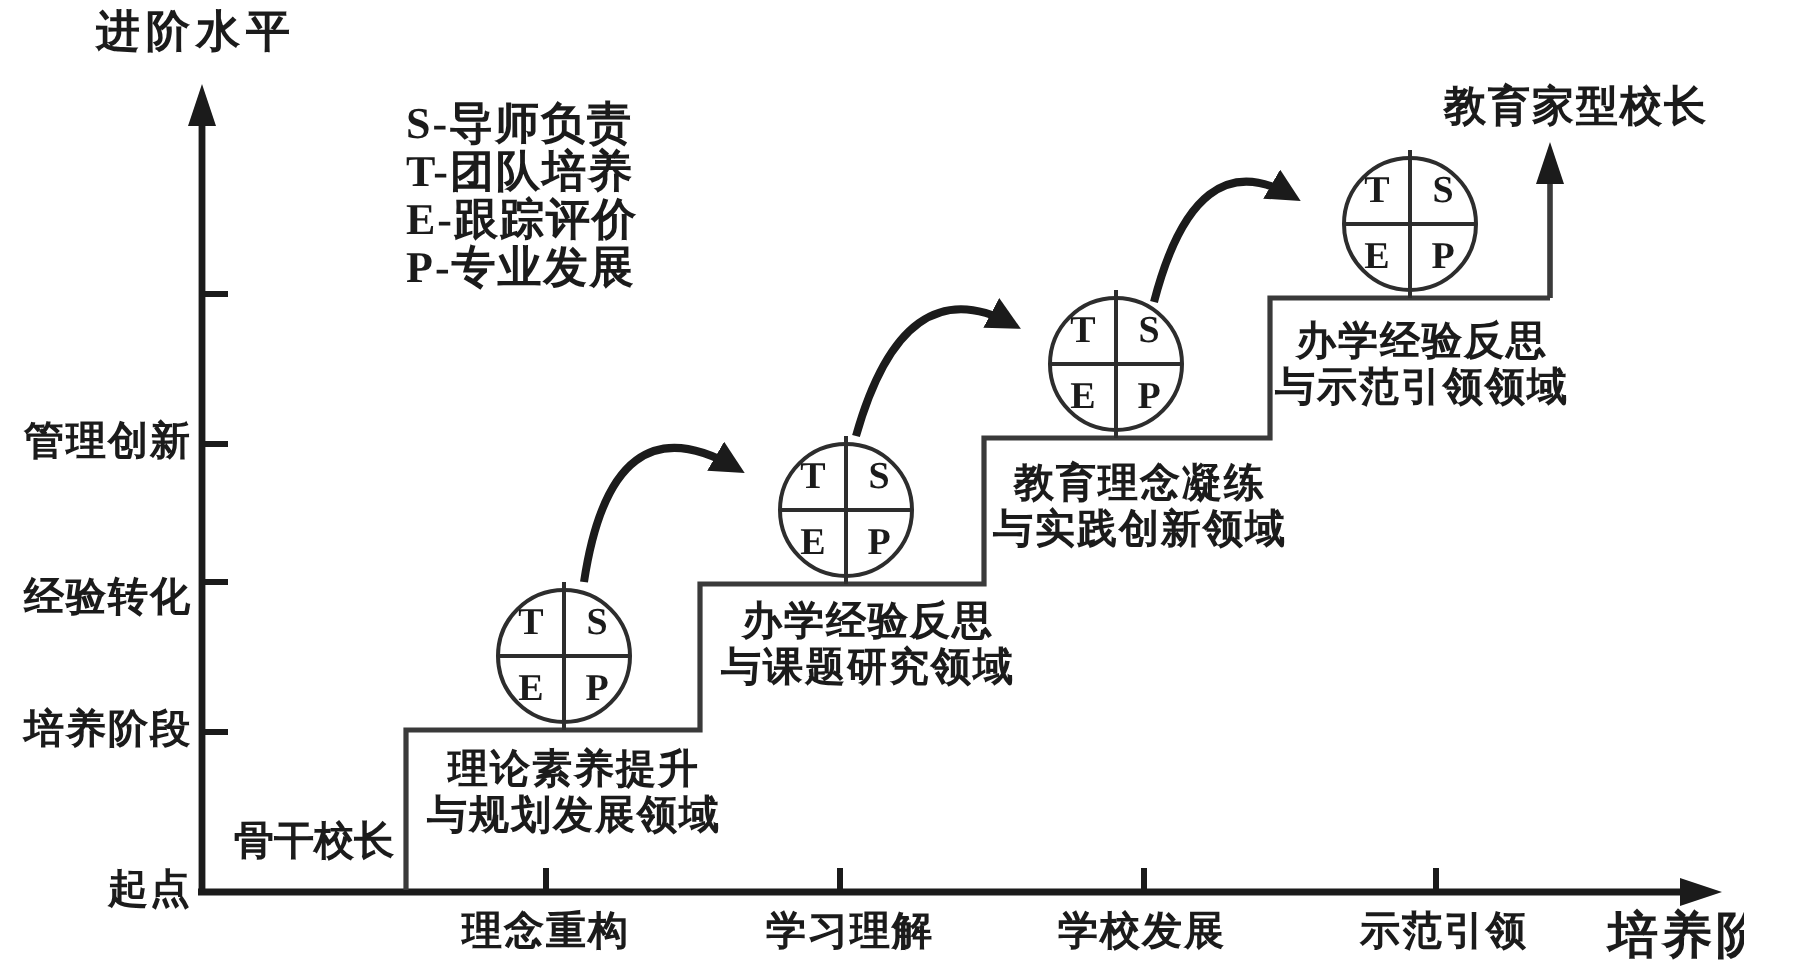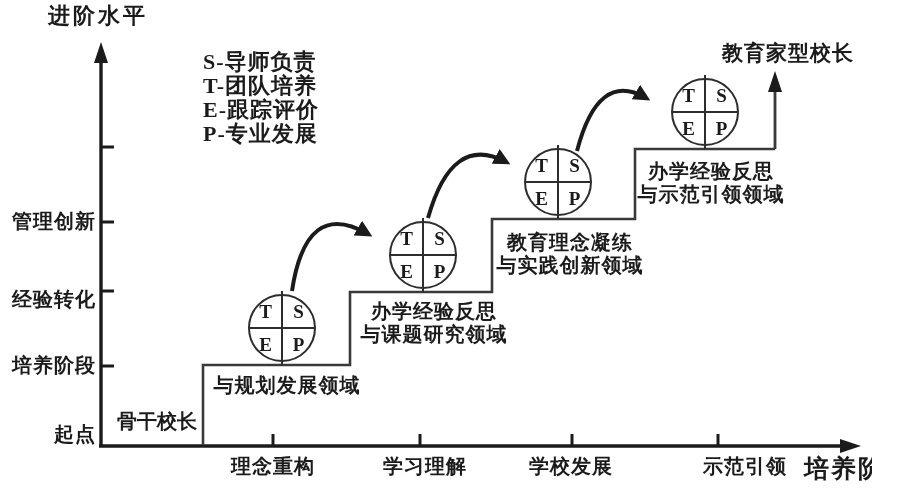--- a/index.html
+++ b/index.html
@@ -140,34 +140,35 @@
   <div class="lbl axis-title-y">进阶水平</div>
   <div class="lbl axis-title-x">培养阶段</div>
 
   <div class="legend">
     <div>S-导师负责</div>
     <div>T-团队培养</div>
     <div>E-跟踪评价</div>
     <div>P-专业发展</div>
   </div>
 
-  <div class="lbl ytick-lbl" style="top:423px;padding-left:41px;">起点</div>
+  <div class="lbl ytick-lbl" style="top:434px;padding-left:41px;">起点</div>
   <div class="lbl ytick-lbl" style="top:354px;">培养阶段</div>
   <div class="lbl ytick-lbl" style="top:288px;">经验转化</div>
   <div class="lbl ytick-lbl" style="top:210px;">管理创新</div>
 
   <div class="lbl xtick-lbl" style="left:208px;">理念重构</div>
   <div class="lbl xtick-lbl" style="left:360px;">学习理解</div>
   <div class="lbl xtick-lbl" style="left:506px;">学校发展</div>
-  <div class="lbl xtick-lbl" style="left:657px;text-align:right;">示范引领</div>
+  <div class="lbl xtick-lbl" style="left:657px;">示范引领</div>
 
   <div class="lbl start-lbl">骨干校长</div>
   <div class="lbl end-lbl">教育家型校长</div>
 
   <div class="lbl step-lbl" style="left:199px; top:374px;">
+    <div>理论素养提升</div>
     <div>与规划发展领域</div>
   </div>
   <div class="lbl step-lbl" style="left:346px; top:300px;">
     <div>办学经验反思</div>
     <div>与课题研究领域</div>
   </div>
   <div class="lbl step-lbl" style="left:482px; top:231px;">
     <div>教育理念凝练</div>
     <div>与实践创新领域</div>
   </div>

